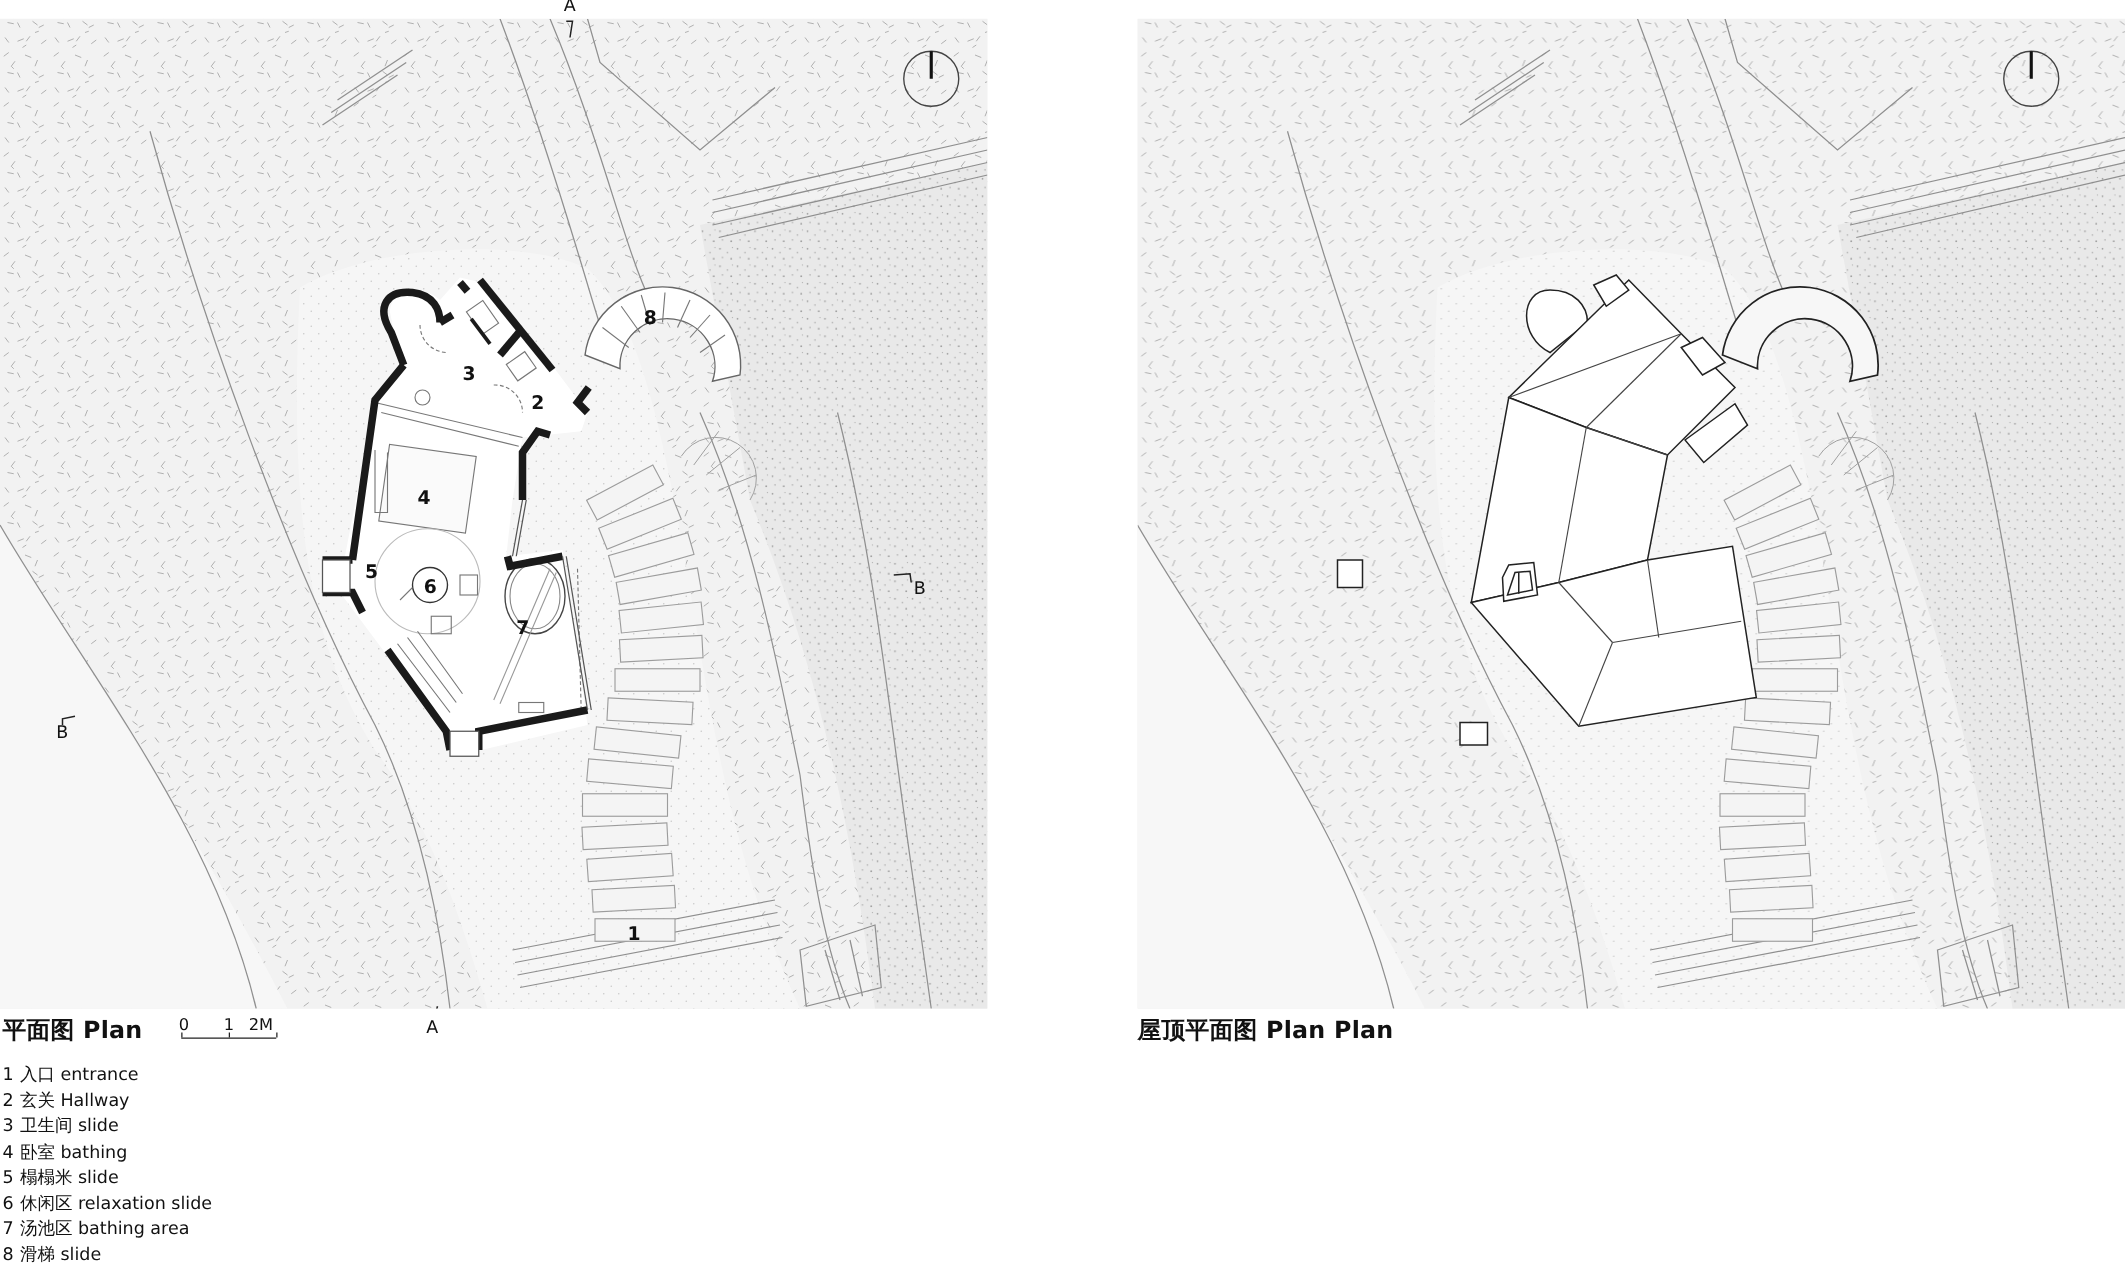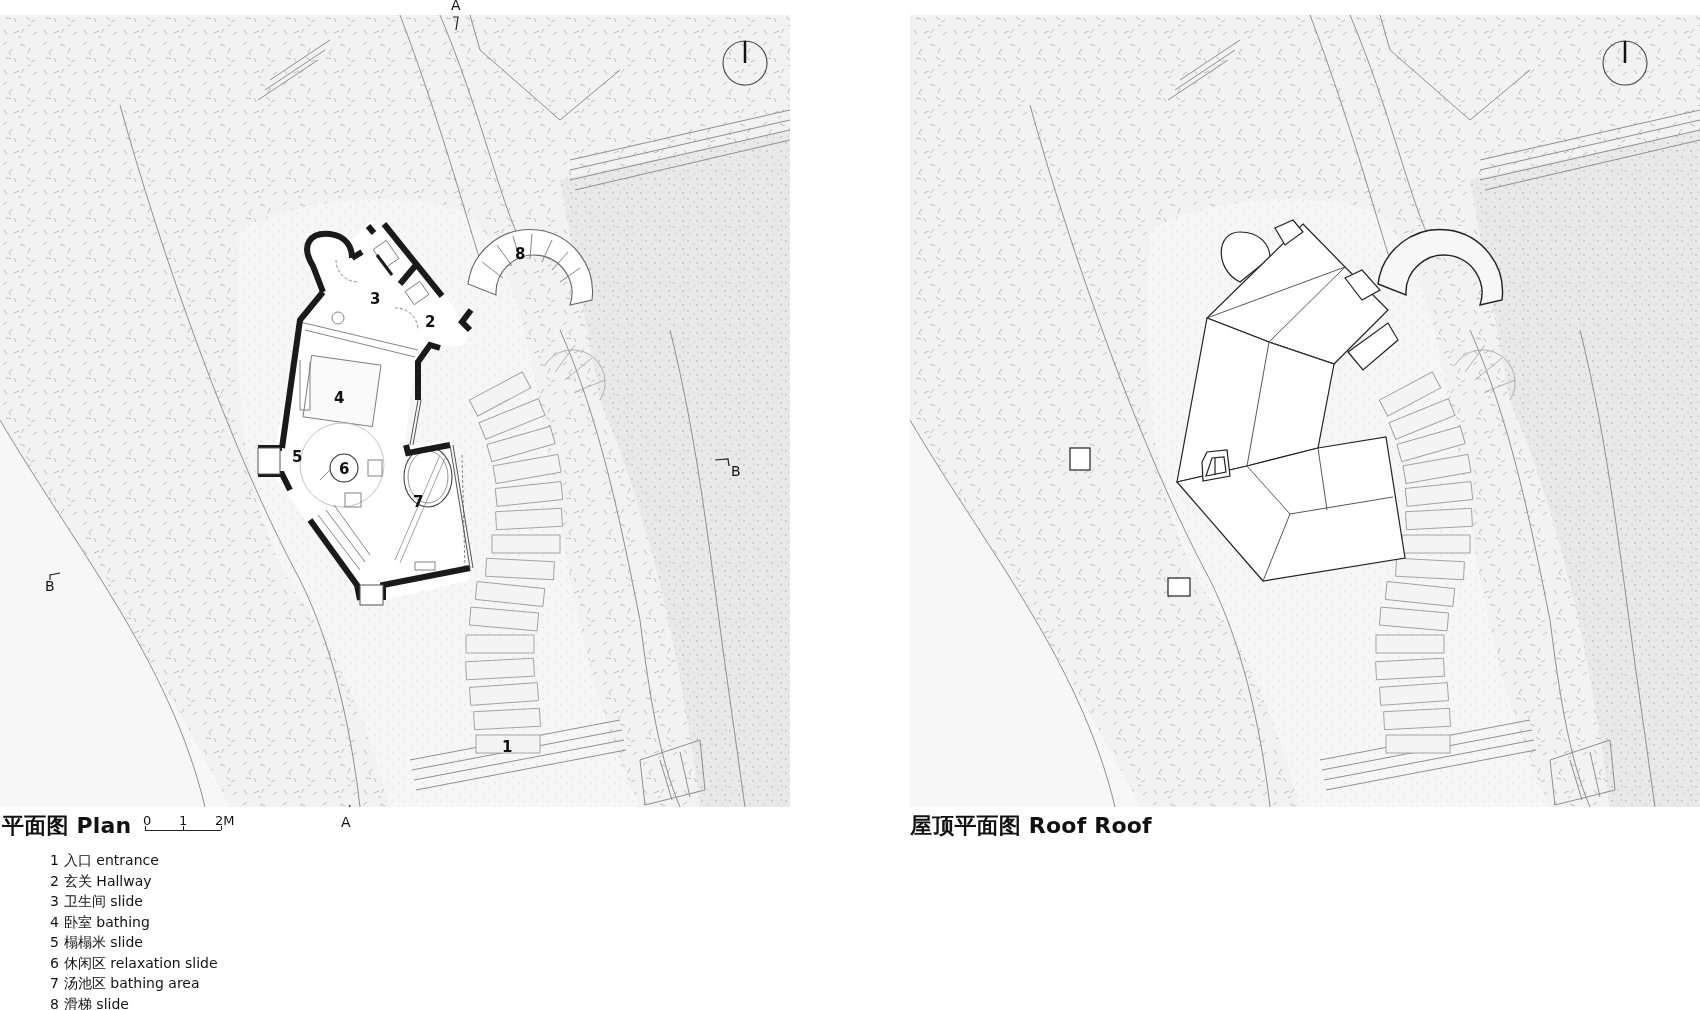--- a/index.html
+++ b/index.html
@@ -2,23 +2,23 @@
 <html><head>
 <meta charset="utf-8">
 <style>
   html, body { margin: 0; padding: 0; background: #ffffff; }
   body { width: 1700px; height: 1010px; position: relative; overflow: hidden;
          font-family: "DejaVu Sans", "Liberation Sans", sans-serif; color: #111; }
   .panel { position: absolute; top: 15px; width: 790px; height: 792px; overflow: hidden; background: #f4f4f4; }
   .panel svg { display: block; }
   #plan-panel { left: 0; }
   #roof-panel { left: 910px; }
-  .caption { position: absolute; top: 811px; font-size: 22px; font-weight: bold; letter-spacing: 0.2px; white-space: nowrap; }
+  .caption { position: absolute; top: 811px; font-size: 19px; font-weight: bold; letter-spacing: 0.2px; white-space: nowrap; }
   .legend { position: absolute; left: 2px; top: 850px; font-size: 14px; line-height: 20.5px; }
-  .legend-item { white-space: nowrap; margin-left: 48px; }
+  .legend-item { white-space: nowrap; }
   .legend-num { margin-right: 5px; }
   .scalebar { position: absolute; left: 143px; top: 813px; width: 82px; height: 22px; }
   .scale-tick-label { position: absolute; top: 0; font-size: 13px; }
   .scale-line { position: absolute; left: 2px; top: 17px; width: 76px; height: 0; border-top: 1px solid #222; }
   .scale-tick { position: absolute; top: 13px; width: 0; height: 4px; border-left: 1px solid #222; }
   .section-marker { position: absolute; font-size: 14px; font-weight: normal; }
   .room-label { font-family: "DejaVu Sans", sans-serif; font-size: 15px; font-weight: bold; fill: #111; }
 </style>
 </head>
 <body>
@@ -180,21 +180,21 @@
 <div class="section-marker" style="left:451px; top:-3px;">A</div>
 <div class="section-marker" style="left:341px; top:814px;">A</div>
 <div class="section-marker" style="left:45px; top:578px;">B</div>
 <div class="section-marker" style="left:731px; top:463px;">B</div>
 
 <div class="caption" style="left:2px;">平面图 Plan</div>
 
 <div class="scalebar">
   <span class="scale-tick-label" style="left:0px;">0</span>
   <span class="scale-tick-label" style="left:36px;">1</span>
-  <span class="scale-tick-label" style="left:72px;">2M</span>
+  <span class="scale-tick-label" style="left:56px;">2M</span>
   <div class="scale-line"></div>
   <div class="scale-tick" style="left:2px;"></div>
   <div class="scale-tick" style="left:40px;"></div>
   <div class="scale-tick" style="left:78px;"></div>
 </div>
 
 <div class="legend">
   <div class="legend-item"><span class="legend-num">1</span><span>入口 entrance</span></div>
   <div class="legend-item"><span class="legend-num">2</span><span>玄关 Hallway</span></div>
   <div class="legend-item"><span class="legend-num">3</span><span>卫生间 slide</span></div>
@@ -305,13 +305,13 @@
       <line x1="305" y1="458" x2="305" y2="475"></line>
     </g>
 
     <g>
       <circle cx="715" cy="63" r="22" fill="none" stroke="#444" stroke-width="1.1"></circle>
       <line x1="715" y1="41" x2="715" y2="63" stroke="#111" stroke-width="2.5"></line>
     </g>
   </svg>
 </div>
 
-<div class="caption" style="left:910px;">屋顶平面图 Roof Roof</div>
+<div class="caption" style="left:910px;">屋顶平面图 Plan Plan</div>
 
 </body></html>

